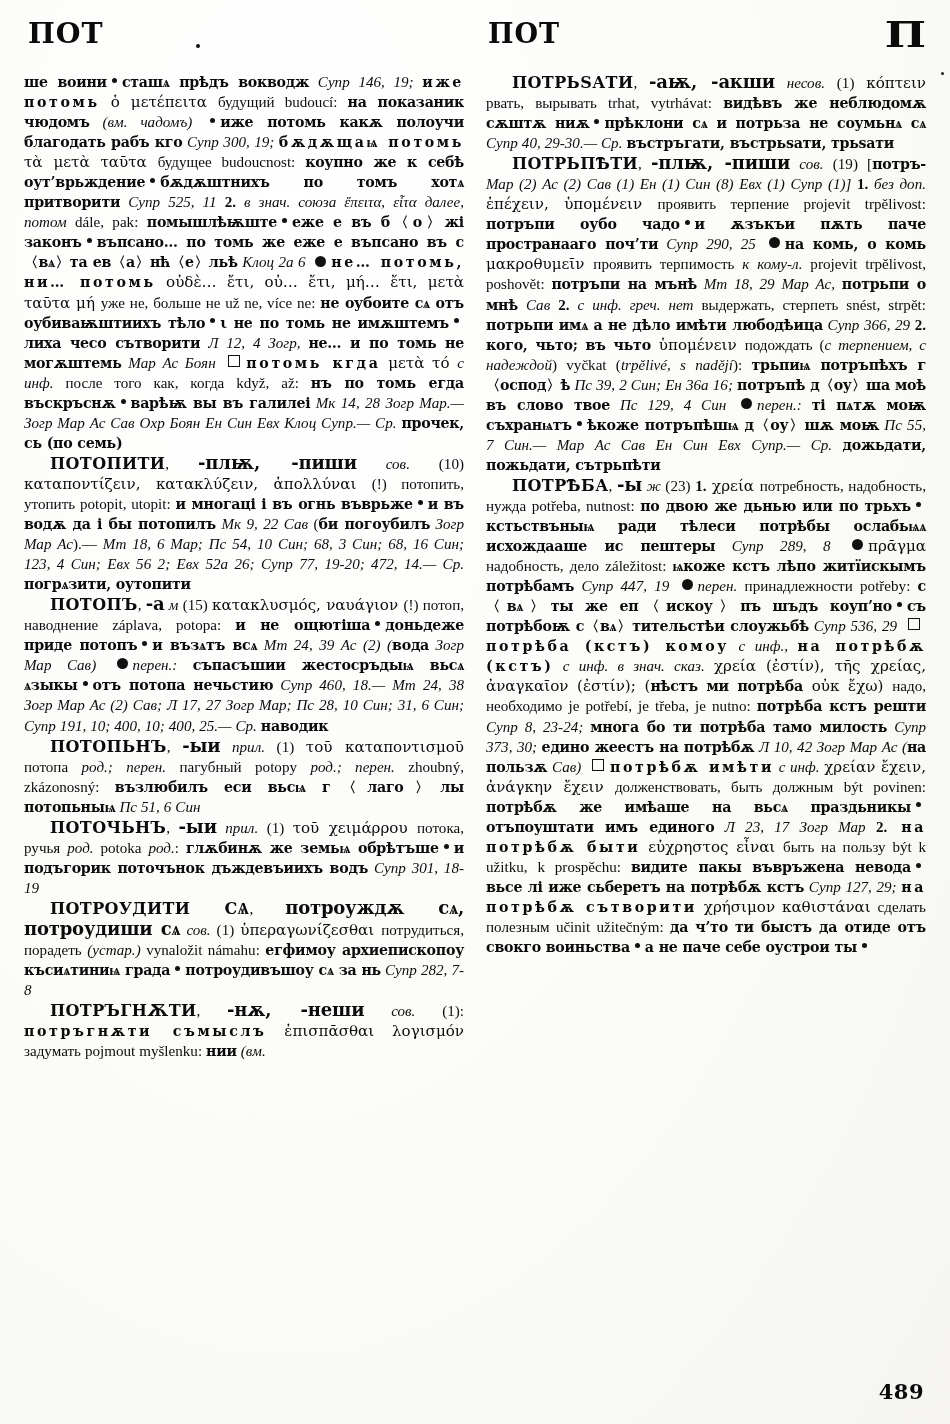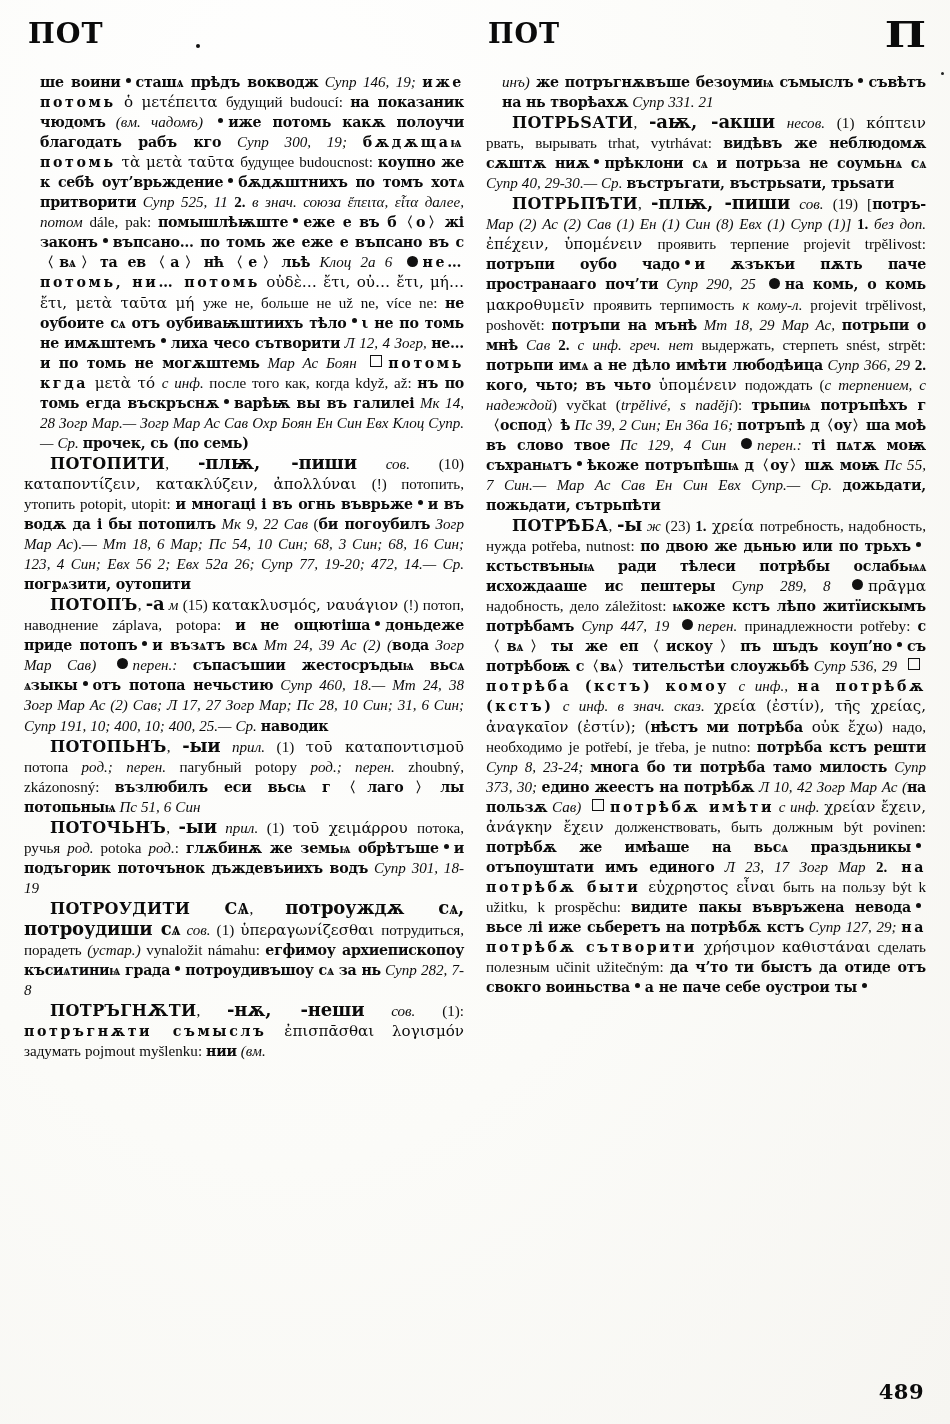--- a/index.html
+++ b/index.html
@@ -58,21 +58,21 @@
     text-align:justify;
     text-justify:inter-word;
     hyphens:manual;
     word-spacing:0.2px;
   }
   .col-left{left:24px;}
   .col-right{left:486px;}
 
   
   .entry{margin:0;text-indent:26px;}
-  .entry.cont{text-indent:0;margin-left:16px;}
+  .entry.cont{text-indent:0;}
 
   
   
   .ocs{
     font-family:"DejaVu Serif",serif;
     font-weight:700;
     font-size:14.2px;
     letter-spacing:-0.25px;
     transform:scaleX(0.97);
     display:inline;
@@ -142,20 +142,19 @@
   <div class="col col-left" id="colLeft">
       <p class="entry cont"><span class="ocs">ше воини</span><span class="bulletdot"></span><span class="ocs">сташѧ прѣдъ вокводж</span><span class="src"> Супр 146, 19; </span><span class="ocs sp">иже потомь</span><span class="gr"> ὁ μετέπειτα </span><span class="ru">будущий </span><span class="cz">budoucí</span><span class="ru">: </span><span class="ocs">на показаник чюдомъ</span><span class="it"> (вм. чадомъ) </span><span class="bulletdot"></span><span class="ocs">иже потомь какѫ полоучи благодать рабъ кго</span><span class="src"> Супр 300, 19; </span><span class="ocs sp">бѫдѫщаѩ потомь</span><span class="gr"> τὰ μετὰ ταῦτα </span><span class="ru">будущее </span><span class="cz">budoucnost</span><span class="ru">: </span><span class="ocs">коупно же к себѣ оут’врьждение</span><span class="bulletdot"></span><span class="ocs">бѫдѫштнихъ по томъ хотѧ притворити</span><span class="src"> Супр 525, 11 </span><span class="b">2.</span><span class="it"> в знач. союза ἔπειτα, εἶτα далее, потом </span><span class="cz">dále, pak</span><span class="ru">: </span><span class="ocs">помышлѣѭште</span><span class="bulletdot"></span><span class="ocs">еже е въ б〈о〉жі законъ</span><span class="bulletdot"></span><span class="ocs">въпсано… по томь же еже е въпсано въ с〈вѧ〉та ев〈а〉нћ〈е〉льѣ</span><span class="src"> Клоц 2а 6 </span><span class="bigdot"></span><span class="ocs sp">не… потомь, ни… потомь</span><span class="gr"> οὐδὲ… ἔτι, οὐ… ἔτι, μή… ἔτι, μετὰ ταῦτα μή </span><span class="ru">уже не, больше не </span><span class="cz">už ne, více ne</span><span class="ru">: </span><span class="ocs">не оубоите сѧ отъ оубиваѭштиихъ тѣло</span><span class="bulletdot"></span><span class="ocs">ι не по томь не имѫштемъ</span><span class="bulletdot"></span><span class="ocs">лиха чесо сътворити</span><span class="src"> Л 12, 4 Зогр, </span><span class="ocs">не… и по томь не могѫштемь</span><span class="src"> Мар Ас Боян </span><span class="square"></span><span class="ocs sp">потомь кгда</span><span class="gr"> μετὰ τό </span><span class="it">с инф. </span><span class="ru">после того как, когда </span><span class="cz">když, až</span><span class="ru">: </span><span class="ocs">нъ по томь егда въскръснѫ</span><span class="bulletdot"></span><span class="ocs">варѣѭ вы въ галилеі</span><span class="src"> Мк 14, 28 Зогр Мар.— Зогр Мар Ас Сав Охр Боян Ен Син Евх Клоц Супр.— Ср. </span><span class="ocs">прочек, сь (по семь)</span></p>
       <p class="entry"><span class="hw">ПОТОПИТИ</span><span class="ru">, </span><span class="gram">-плѭ, -пиши</span><span class="it"> сов.</span><span class="ru"> (10) </span><span class="gr">καταποντίζειν, κατακλύζειν, ἀπολλύναι </span><span class="ru">(!) потопить, утопить </span><span class="cz">potopit, utopit</span><span class="ru">: </span><span class="ocs">и многаці і въ огнь въврьже</span><span class="bulletdot"></span><span class="ocs">и въ водѫ да і бы потопилъ</span><span class="src"> Мк 9, 22 Сав </span><span class="ru">(</span><span class="ocs">би погоубилъ</span><span class="src"> Зогр Мар Ас</span><span class="ru">).— </span><span class="src">Мт 18, 6 Мар; Пс 54, 10 Син; 68, 3 Син; 68, 16 Син; 123, 4 Син; Евх 56 2; Евх 52а 26; Супр 77, 19-20; 472, 14.— Ср. </span><span class="ocs">погрѧзити, оутопити</span></p>
       <p class="entry"><span class="hw">ПОТОПЪ</span><span class="ru">, </span><span class="gram">-а</span><span class="it"> м</span><span class="ru"> (15) </span><span class="gr">κατακλυσμός, ναυάγιον </span><span class="ru">(!) потоп, наводнение </span><span class="cz">záplava, potopa</span><span class="ru">: </span><span class="ocs">и не ощютіша</span><span class="bulletdot"></span><span class="ocs">доньдеже приде потопъ</span><span class="bulletdot"></span><span class="ocs">и възѧтъ всѧ</span><span class="src"> Мт 24, 39 Ас (2) (</span><span class="ocs">вода</span><span class="src"> Зогр Мар Сав) </span><span class="bigdot"></span><span class="it">перен.: </span><span class="ocs">съпасъшии жестосръдыѩ вьсѧ ѧзыкы</span><span class="bulletdot"></span><span class="ocs">отъ потопа нечьстию</span><span class="src"> Супр 460, 18.— Мт 24, 38 Зогр Мар Ас (2) Сав; Л 17, 27 Зогр Мар; Пс 28, 10 Син; 31, 6 Син; Супр 191, 10; 400, 10; 400, 25.— Ср. </span><span class="ocs">наводик</span></p>
       <p class="entry"><span class="hw">ПОТОПЬНЪ</span><span class="ru">, </span><span class="gram">-ыи</span><span class="it"> прил.</span><span class="ru"> (1) </span><span class="gr">τοῦ καταποντισμοῦ </span><span class="ru">потопа </span><span class="it">род.; перен.</span><span class="ru"> пагубный </span><span class="cz">potopy </span><span class="it">род.; перен.</span><span class="cz"> zhoubný, zkázonosný</span><span class="ru">: </span><span class="ocs">възлюбилъ еси вьсѩ г〈лаго〉лы потопьныѩ</span><span class="src"> Пс 51, 6 Син</span></p>
       <p class="entry"><span class="hw">ПОТОЧЬНЪ</span><span class="ru">, </span><span class="gram">-ыи</span><span class="it"> прил.</span><span class="ru"> (1) </span><span class="gr">τοῦ χειμάρρου </span><span class="ru">потока, ручья </span><span class="it">род. </span><span class="cz">potoka </span><span class="it">род.</span><span class="ru">: </span><span class="ocs">глѫбинѫ же земьѩ обрѣтъше</span><span class="bulletdot"></span><span class="ocs">и подъгорик поточънок дъждевъиихъ водъ</span><span class="src"> Супр 301, 18-19</span></p>
       <p class="entry"><span class="hw">ПОТРОУДИТИ СѦ</span><span class="ru">, </span><span class="gram">потроуждѫ сѧ, потроудиши сѧ</span><span class="it"> сов.</span><span class="ru"> (1) </span><span class="gr">ὑπεραγωνίζεσθαι </span><span class="ru">потрудиться, порадеть </span><span class="it">(устар.) </span><span class="cz">vynaložit námahu</span><span class="ru">: </span><span class="ocs">егфимоу архиепископоу късиѧтиниѩ града</span><span class="bulletdot"></span><span class="ocs">потроудивъшоу сѧ за нь</span><span class="src"> Супр 282, 7-8</span></p>
       <p class="entry"><span class="hw">ПОТРЪГНѪТИ</span><span class="ru">, </span><span class="gram">-нѫ, -неши</span><span class="it"> сов.</span><span class="ru"> (1): </span><span class="ocs sp">потръгнѫти съмыслъ</span><span class="gr"> ἐπισπᾶσθαι λογισμόν </span><span class="ru">задумать </span><span class="cz">pojmout myšlenku</span><span class="ru">: </span><span class="ocs">нии</span><span class="it"> (вм.</span></p>
     </div>
   <div class="col col-right" id="colRight">
-      <p class="entry cont"><span class="it">инъ)</span><span class="ocs"> же потръгнѫвъше безоумиѩ съмыслъ</span><span class="bulletdot"></span><span class="ocs">съвѣтъ на нь творѣахѫ</span><span class="src"> Супр 331. 21</span></p>
       <p class="entry"><span class="hw">ПОТРЬЅАТИ</span><span class="ru">, </span><span class="gram">-аѭ, -акши</span><span class="it"> несов.</span><span class="ru"> (1) </span><span class="gr">κόπτειν </span><span class="ru">рвать, вырывать </span><span class="cz">trhat, vytrhávat</span><span class="ru">: </span><span class="ocs">видѣвъ же неблюдомѫ сѫштѫ ниѫ</span><span class="bulletdot"></span><span class="ocs">прѣклони сѧ и потрьза не соумьнѧ сѧ</span><span class="src"> Супр 40, 29-30.— Ср. </span><span class="ocs">въстръгати, въстрьѕати, трьѕати</span></p>
       <p class="entry"><span class="hw">ПОТРЬПѢТИ</span><span class="ru">, </span><span class="gram">-плѭ, -пиши</span><span class="it"> сов.</span><span class="ru"> (19) [</span><span class="ocs">потръ-</span><span class="src">Мар (2) Ас (2) Сав (1) Ен (1) Син (8) Евх (1) Супр (1)] </span><span class="b">1.</span><span class="it"> без доп. </span><span class="gr">ἐπέχειν, ὑπομένειν </span><span class="ru">проявить терпение </span><span class="cz">projevit trpělivost</span><span class="ru">: </span><span class="ocs">потръпи оубо чадо</span><span class="bulletdot"></span><span class="ocs">и ѫзъкъи пѫть паче пространааго поч’ти</span><span class="src"> Супр 290, 25 </span><span class="bigdot"></span><span class="ocs">на комь, о комь</span><span class="gr"> μακροθυμεῖν </span><span class="ru">проявить терпимость </span><span class="it">к кому-л. </span><span class="cz">projevit trpělivost, poshovět</span><span class="ru">: </span><span class="ocs">потръпи на мънѣ</span><span class="src"> Мт 18, 29 Мар Ас, </span><span class="ocs">потрьпи о мнѣ</span><span class="src"> Сав </span><span class="b">2.</span><span class="it"> с инф. греч. нет </span><span class="ru">выдержать, стерпеть </span><span class="cz">snést, strpět</span><span class="ru">: </span><span class="ocs">потрьпи имѧ а не дѣло имѣти любодѣица</span><span class="src"> Супр 366, 29 </span><span class="b">2.</span><span class="ocs"> кого, чьто; въ чьто</span><span class="gr"> ὑπομένειν </span><span class="ru">подождать (</span><span class="it">с терпением, с надеждой</span><span class="ru">) </span><span class="cz">vyčkat (</span><span class="it">trpělivé, s nadějí</span><span class="ru">): </span><span class="ocs">трьпиѩ потръпѣхъ г〈оспод〉ѣ</span><span class="src"> Пс 39, 2 Син; Ен 36а 16; </span><span class="ocs">потръпѣ д〈оу〉ша моѣ въ слово твое</span><span class="src"> Пс 129, 4 Син </span><span class="bigdot"></span><span class="it">перен.: </span><span class="ocs">ті пѧтѫ моѭ съхранѩтъ</span><span class="bulletdot"></span><span class="ocs">ѣкоже потръпѣшѩ д〈оу〉шѫ моѭ</span><span class="src"> Пс 55, 7 Син.— Мар Ас Сав Ен Син Евх Супр.— Ср. </span><span class="ocs">дожьдати, пожьдати, сътрьпѣти</span></p>
       <p class="entry"><span class="hw">ПОТРѢБА</span><span class="ru">, </span><span class="gram">-ы</span><span class="it"> ж</span><span class="ru"> (23) </span><span class="b">1.</span><span class="gr"> χρεία </span><span class="ru">потребность, надобность, нужда </span><span class="cz">potřeba, nutnost</span><span class="ru">: </span><span class="ocs">по двою же дьнью или по трьхъ</span><span class="bulletdot"></span><span class="ocs">кстьствъныѩ ради тѣлеси потрѣбы ослабьѩѧ исхождааше ис пештеры</span><span class="src"> Супр 289, 8 </span><span class="bigdot"></span><span class="gr">πρᾶγμα </span><span class="ru">надобность, дело </span><span class="cz">záležitost</span><span class="ru">: </span><span class="ocs">ѩкоже кстъ лѣпо житїискымъ потрѣбамъ</span><span class="src"> Супр 447, 19 </span><span class="bigdot"></span><span class="it">перен.</span><span class="ru"> принадлежности </span><span class="cz">potřeby</span><span class="ru">: </span><span class="ocs">с〈вѧ〉ты же еп〈искоу〉пъ шъдъ коуп’но</span><span class="bulletdot"></span><span class="ocs">съ потрѣбоѭ с〈вѧ〉тительстѣи слоужьбѣ</span><span class="src"> Супр 536, 29 </span><span class="square"></span><span class="ocs sp">потрѣба (кстъ) комоу</span><span class="it"> с инф., </span><span class="ocs sp">на потрѣбѫ (кстъ)</span><span class="it"> с инф. в знач. сказ. </span><span class="gr">χρεία (ἐστίν), τῆς χρείας, ἀναγκαῖον (ἐστίν); (</span><span class="ocs">нѣстъ ми потрѣба</span><span class="gr"> οὐκ ἔχω) </span><span class="ru">надо, необходимо </span><span class="cz">je potřebí, je třeba, je nutno</span><span class="ru">: </span><span class="ocs">потрѣба кстъ решти</span><span class="src"> Супр 8, 23-24; </span><span class="ocs">многа бо ти потрѣба тамо милость</span><span class="src"> Супр 373, 30; </span><span class="ocs">едино жеестъ на потрѣбѫ</span><span class="src"> Л 10, 42 Зогр Мар Ас (</span><span class="ocs">на пользѫ</span><span class="src"> Сав) </span><span class="square"></span><span class="ocs sp">потрѣбѫ имѣти</span><span class="it"> с инф. </span><span class="gr">χρείαν ἔχειν, ἀνάγκην ἔχειν </span><span class="ru">долженствовать, быть должным </span><span class="cz">být povinen</span><span class="ru">: </span><span class="ocs">потрѣбѫ же имѣаше на вьсѧ праздьникы</span><span class="bulletdot"></span><span class="ocs">отъпоуштати имъ единого</span><span class="src"> Л 23, 17 Зогр Мар </span><span class="b">2.</span><span class="ocs sp"> на потрѣбѫ быти</span><span class="gr"> εὐχρηστος εἶναι </span><span class="ru">быть на пользу </span><span class="cz">být k užitku, k prospěchu</span><span class="ru">: </span><span class="ocs">видите пакы въвръжена невода</span><span class="bulletdot"></span><span class="ocs">вьсе лі иже сьберетъ на потрѣбѫ кстъ</span><span class="src"> Супр 127, 29; </span><span class="ocs sp">на потрѣбѫ сътворити</span><span class="gr"> χρήσιμον καθιστάναι </span><span class="ru">сделать полезным </span><span class="cz">učinit užitečným</span><span class="ru">: </span><span class="ocs">да ч’то ти быстъ да отиде отъ свокго воиньства</span><span class="bulletdot"></span><span class="ocs">а не паче себе оустрои ты</span><span class="bulletdot"></span></p>
     </div>
 
   <div class="folio">489</div>
 </div>
 
 </body></html>

